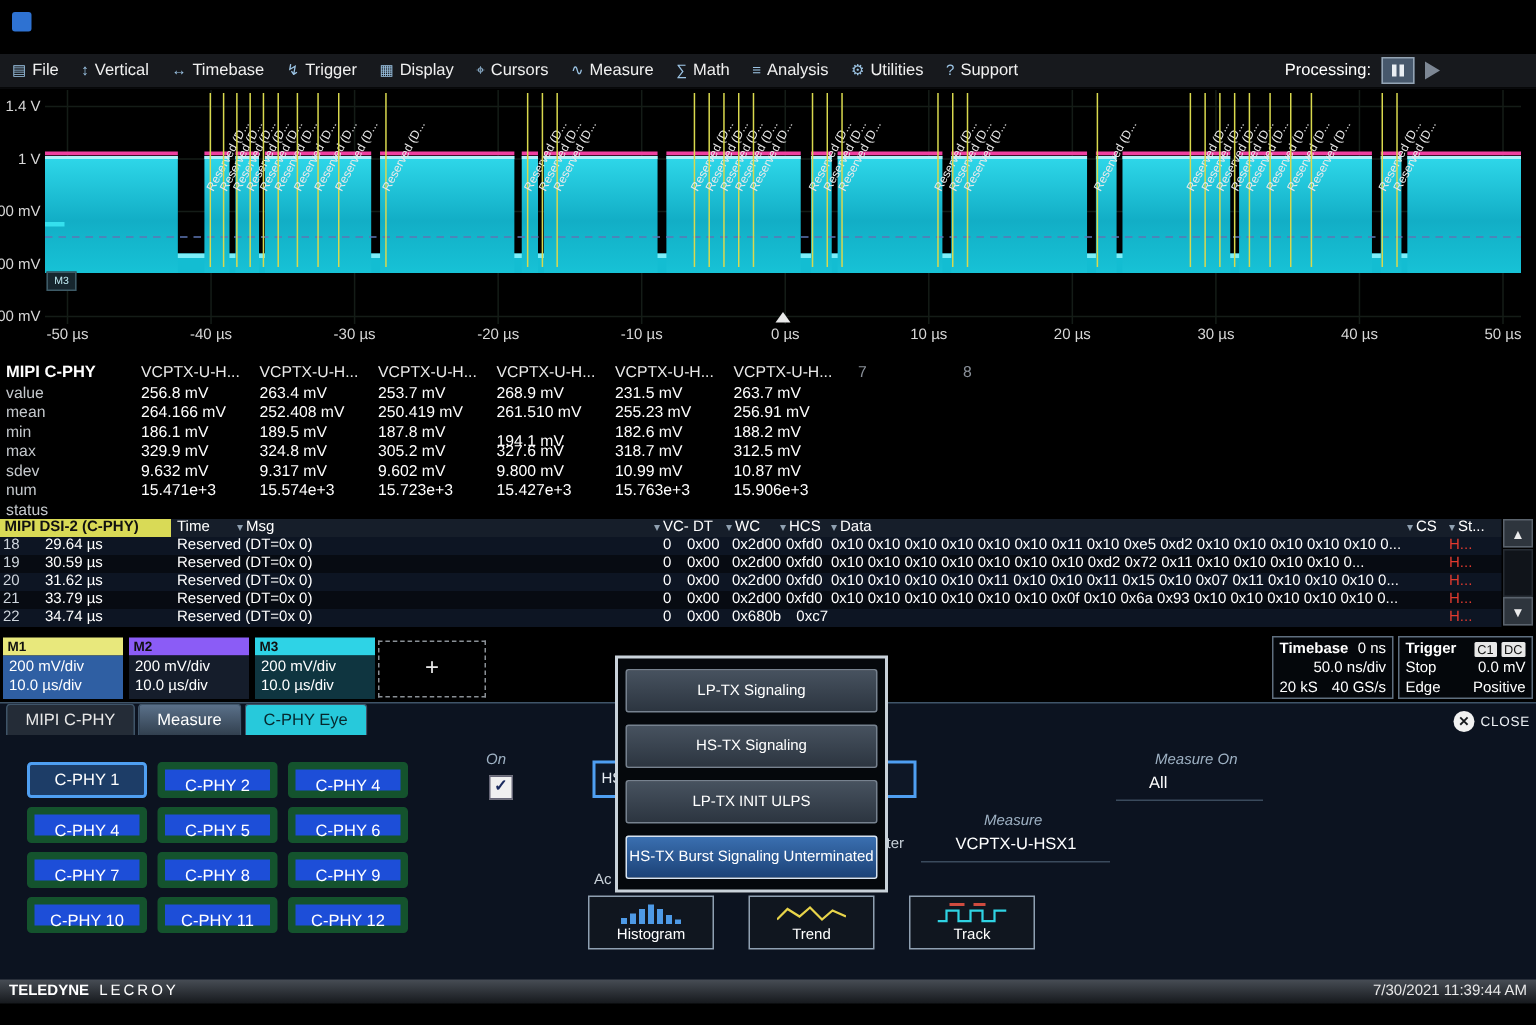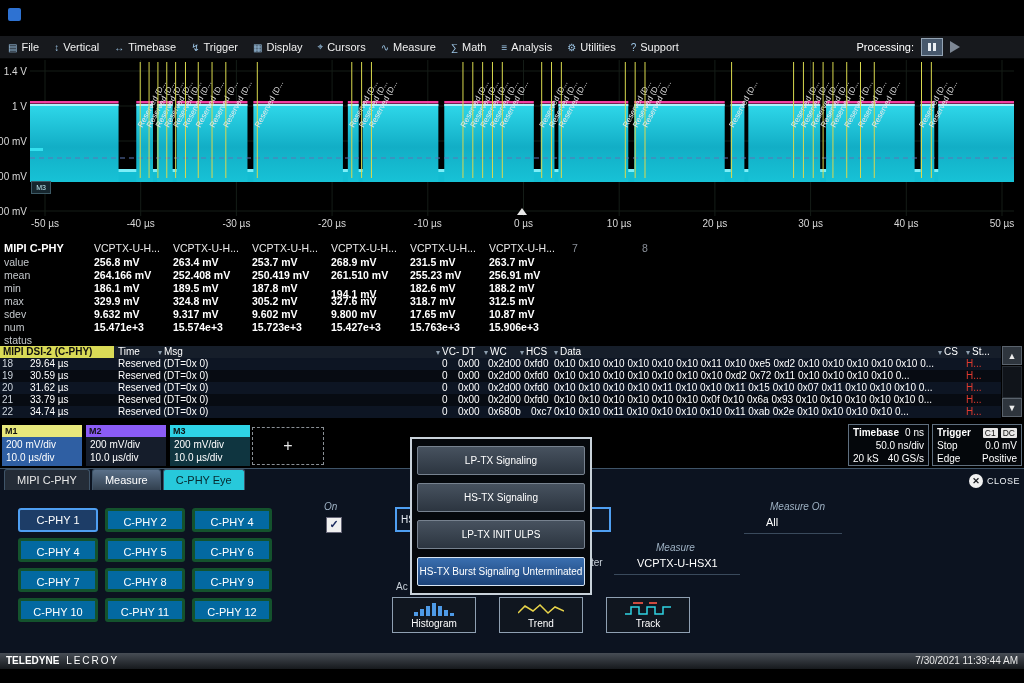--- a/index.html
+++ b/index.html
@@ -26,21 +26,21 @@
   .xlab{position:absolute;top:160px;transform:translateX(-50%);font-size:10px;color:#d8d8d8;white-space:nowrap;}
   .m3-badge{position:absolute;left:31px;top:123px;width:18px;height:11px;background:#16262e;border:1px solid #3d5a66;
             color:#bfeaf2;font-size:7px;line-height:11px;text-align:center;}
 
   
   .mtable{position:absolute;left:0;top:240px;width:1024px;height:106px;font-size:10.5px;}
   .mtable span{position:absolute;white-space:nowrap;}
   .mt-title{font-weight:bold;font-size:11px;color:#fff;}
   .mt-h{color:#eaeaea;}
   .mt-l{color:#c4c8cc;}
-  .mt-v{color:#fff;font-weight:bold;}
+  .mt-v{color:#fff;}
   .mt-x{color:#8a9099;}
 
   
   .dtable{position:absolute;left:0;top:346px;width:1024px;height:72px;font-size:10px;}
   .dt-headrow{position:absolute;left:0;top:0;width:1001px;height:12px;background:#161e2a;}
   .dt-row{position:absolute;left:0;width:1001px;height:12px;}
   .dt-row.odd{background:#0d1523;}
   .dt-row.even{background:#070b12;}
   .dt-cell{position:absolute;top:0;white-space:nowrap;overflow:hidden;line-height:12px;height:12px;}
   .dt-title{background:#d9da56;color:#101010;font-weight:bold;padding-left:3px;box-sizing:border-box;}
@@ -69,21 +69,21 @@
   .tabs{position:absolute;left:4px;top:0;height:21px;display:flex;gap:2px;}
   .tab{height:21px;line-height:21px;padding:0 12px;font-size:11px;border-radius:3px 3px 0 0;
        border:1px solid #3f5468;border-bottom:none;box-sizing:border-box;white-space:nowrap;}
   .tab.t0{background:#242c37;color:#e8e8e8;}
   .tab.t1{background:linear-gradient(#5a7089,#32404f);color:#fff;}
   .tab.t2{background:#27c9db;color:#06282e;}
   .close-box{position:absolute;right:4px;top:5px;display:flex;align-items:center;gap:4px;}
   .close-icon{width:14px;height:14px;border-radius:50%;background:#f2f2f2;color:#15181c;font-size:9px;line-height:14px;
               text-align:center;font-weight:bold;}
   .close-label{font-size:9px;letter-spacing:.5px;color:#eef2f6;}
-  .cphy-btn{position:absolute;width:80px;height:24px;background:#0369a1;border:3px solid #14532d;border-radius:3px;
+  .cphy-btn{position:absolute;width:80px;height:24px;background:#1d4ed8;border:5px solid #14532d;border-radius:3px;
             color:#fff;font-size:11px;text-align:center;line-height:22px;box-sizing:border-box;}
   .cphy-btn.sel{border:2px solid #4f9ff2;background:#1d3d67;line-height:20px;}
   .dlg-italic{position:absolute;font-style:italic;font-size:10px;color:#9fb2c4;white-space:nowrap;}
   .dlg-value{position:absolute;font-size:11px;color:#fff;white-space:nowrap;}
   .dlg-rule{position:absolute;height:1px;background:#3a4a5c;}
   .checkbox{position:absolute;left:326px;top:48px;width:14px;height:14px;background:#f0f0f0;border:1px solid #667;
             color:#1a2a5e;font-size:11px;line-height:13px;text-align:center;font-weight:bold;}
   .src-field{position:absolute;left:395px;top:38px;width:216px;height:25px;box-sizing:border-box;border:2px solid #4f9ff2;
              background:#0e1726;font-size:10px;line-height:21px;padding-left:4px;white-space:nowrap;overflow:hidden;color:#e8eef4;}
   .frag{position:absolute;font-size:10px;color:#c8d0d8;white-space:nowrap;}
@@ -372,21 +372,21 @@
       <span class="mt-v" style="left: 331px; top: 29px;">261.510 mV</span>
       <span class="mt-v" style="left: 331px; top: 48px;">194.1 mV</span>
       <span class="mt-v" style="left: 331px; top: 55px;">327.6 mV</span>
       <span class="mt-v" style="left: 331px; top: 68px;">9.800 mV</span>
       <span class="mt-v" style="left: 331px; top: 81px;">15.427e+3</span>
       <span class="mt-h" style="left: 410px; top: 2px;">VCPTX-U-H...</span>
       <span class="mt-v" style="left: 410px; top: 16px;">231.5 mV</span>
       <span class="mt-v" style="left: 410px; top: 29px;">255.23 mV</span>
       <span class="mt-v" style="left: 410px; top: 42px;">182.6 mV</span>
       <span class="mt-v" style="left: 410px; top: 55px;">318.7 mV</span>
-      <span class="mt-v" style="left: 410px; top: 68px;">17.65 mV</span>
+      <span class="mt-v" style="left: 410px; top: 68px;">10.99 mV</span>
       <span class="mt-v" style="left: 410px; top: 81px;">15.763e+3</span>
       <span class="mt-h" style="left: 489px; top: 2px;">VCPTX-U-H...</span>
       <span class="mt-v" style="left: 489px; top: 16px;">263.7 mV</span>
       <span class="mt-v" style="left: 489px; top: 29px;">256.91 mV</span>
       <span class="mt-v" style="left: 489px; top: 42px;">188.2 mV</span>
       <span class="mt-v" style="left: 489px; top: 55px;">312.5 mV</span>
       <span class="mt-v" style="left: 489px; top: 68px;">10.87 mV</span>
       <span class="mt-v" style="left: 489px; top: 81px;">15.906e+3</span>
       <span class="mt-x" style="left: 572px; top: 2px;">7</span>
       <span class="mt-x" style="left: 642px; top: 2px;">8</span>
@@ -459,21 +459,20 @@
         <div class="dt-cell dt-status" style="left: 966px; width: 34px;">H...</div>
       </div>
       <div class="dt-row odd" style="top: 60px;">
         <div class="dt-cell dt-index" style="left: 2px; width: 24px;">22</div>
         <div class="dt-cell " style="left: 30px; width: 84px;">34.74 µs</div>
         <div class="dt-cell " style="left: 118px; width: 316px;">Reserved (DT=0x 0)</div>
         <div class="dt-cell " style="left: 442px; width: 12px;">0</div>
         <div class="dt-cell " style="left: 458px; width: 26px;">0x00</div>
         <div class="dt-cell " style="left: 488px; width: 34px;">0x680b</div>
         <div class="dt-cell " style="left: 524px; width: 28px; text-align: right;">0xc7</div>
-        <div class="dt-cell " style="left: 554px; width: 382px;">0x10 0x10 0x11 0x10 0x10 0x10 0x10 0x11 0xab 0x2e 0x10 0x10 0x10 0x10 0...</div>
         <div class="dt-cell dt-status" style="left: 966px; width: 34px;">H...</div>
       </div>
     </div>
 
   <div class="chrow">
     <div class="add-box">+</div>
 
     <div class="side-panel" style="left:848px;width:81px;">
       <div class="panel-line">
         <span class="p-bold">Timebase</span>

